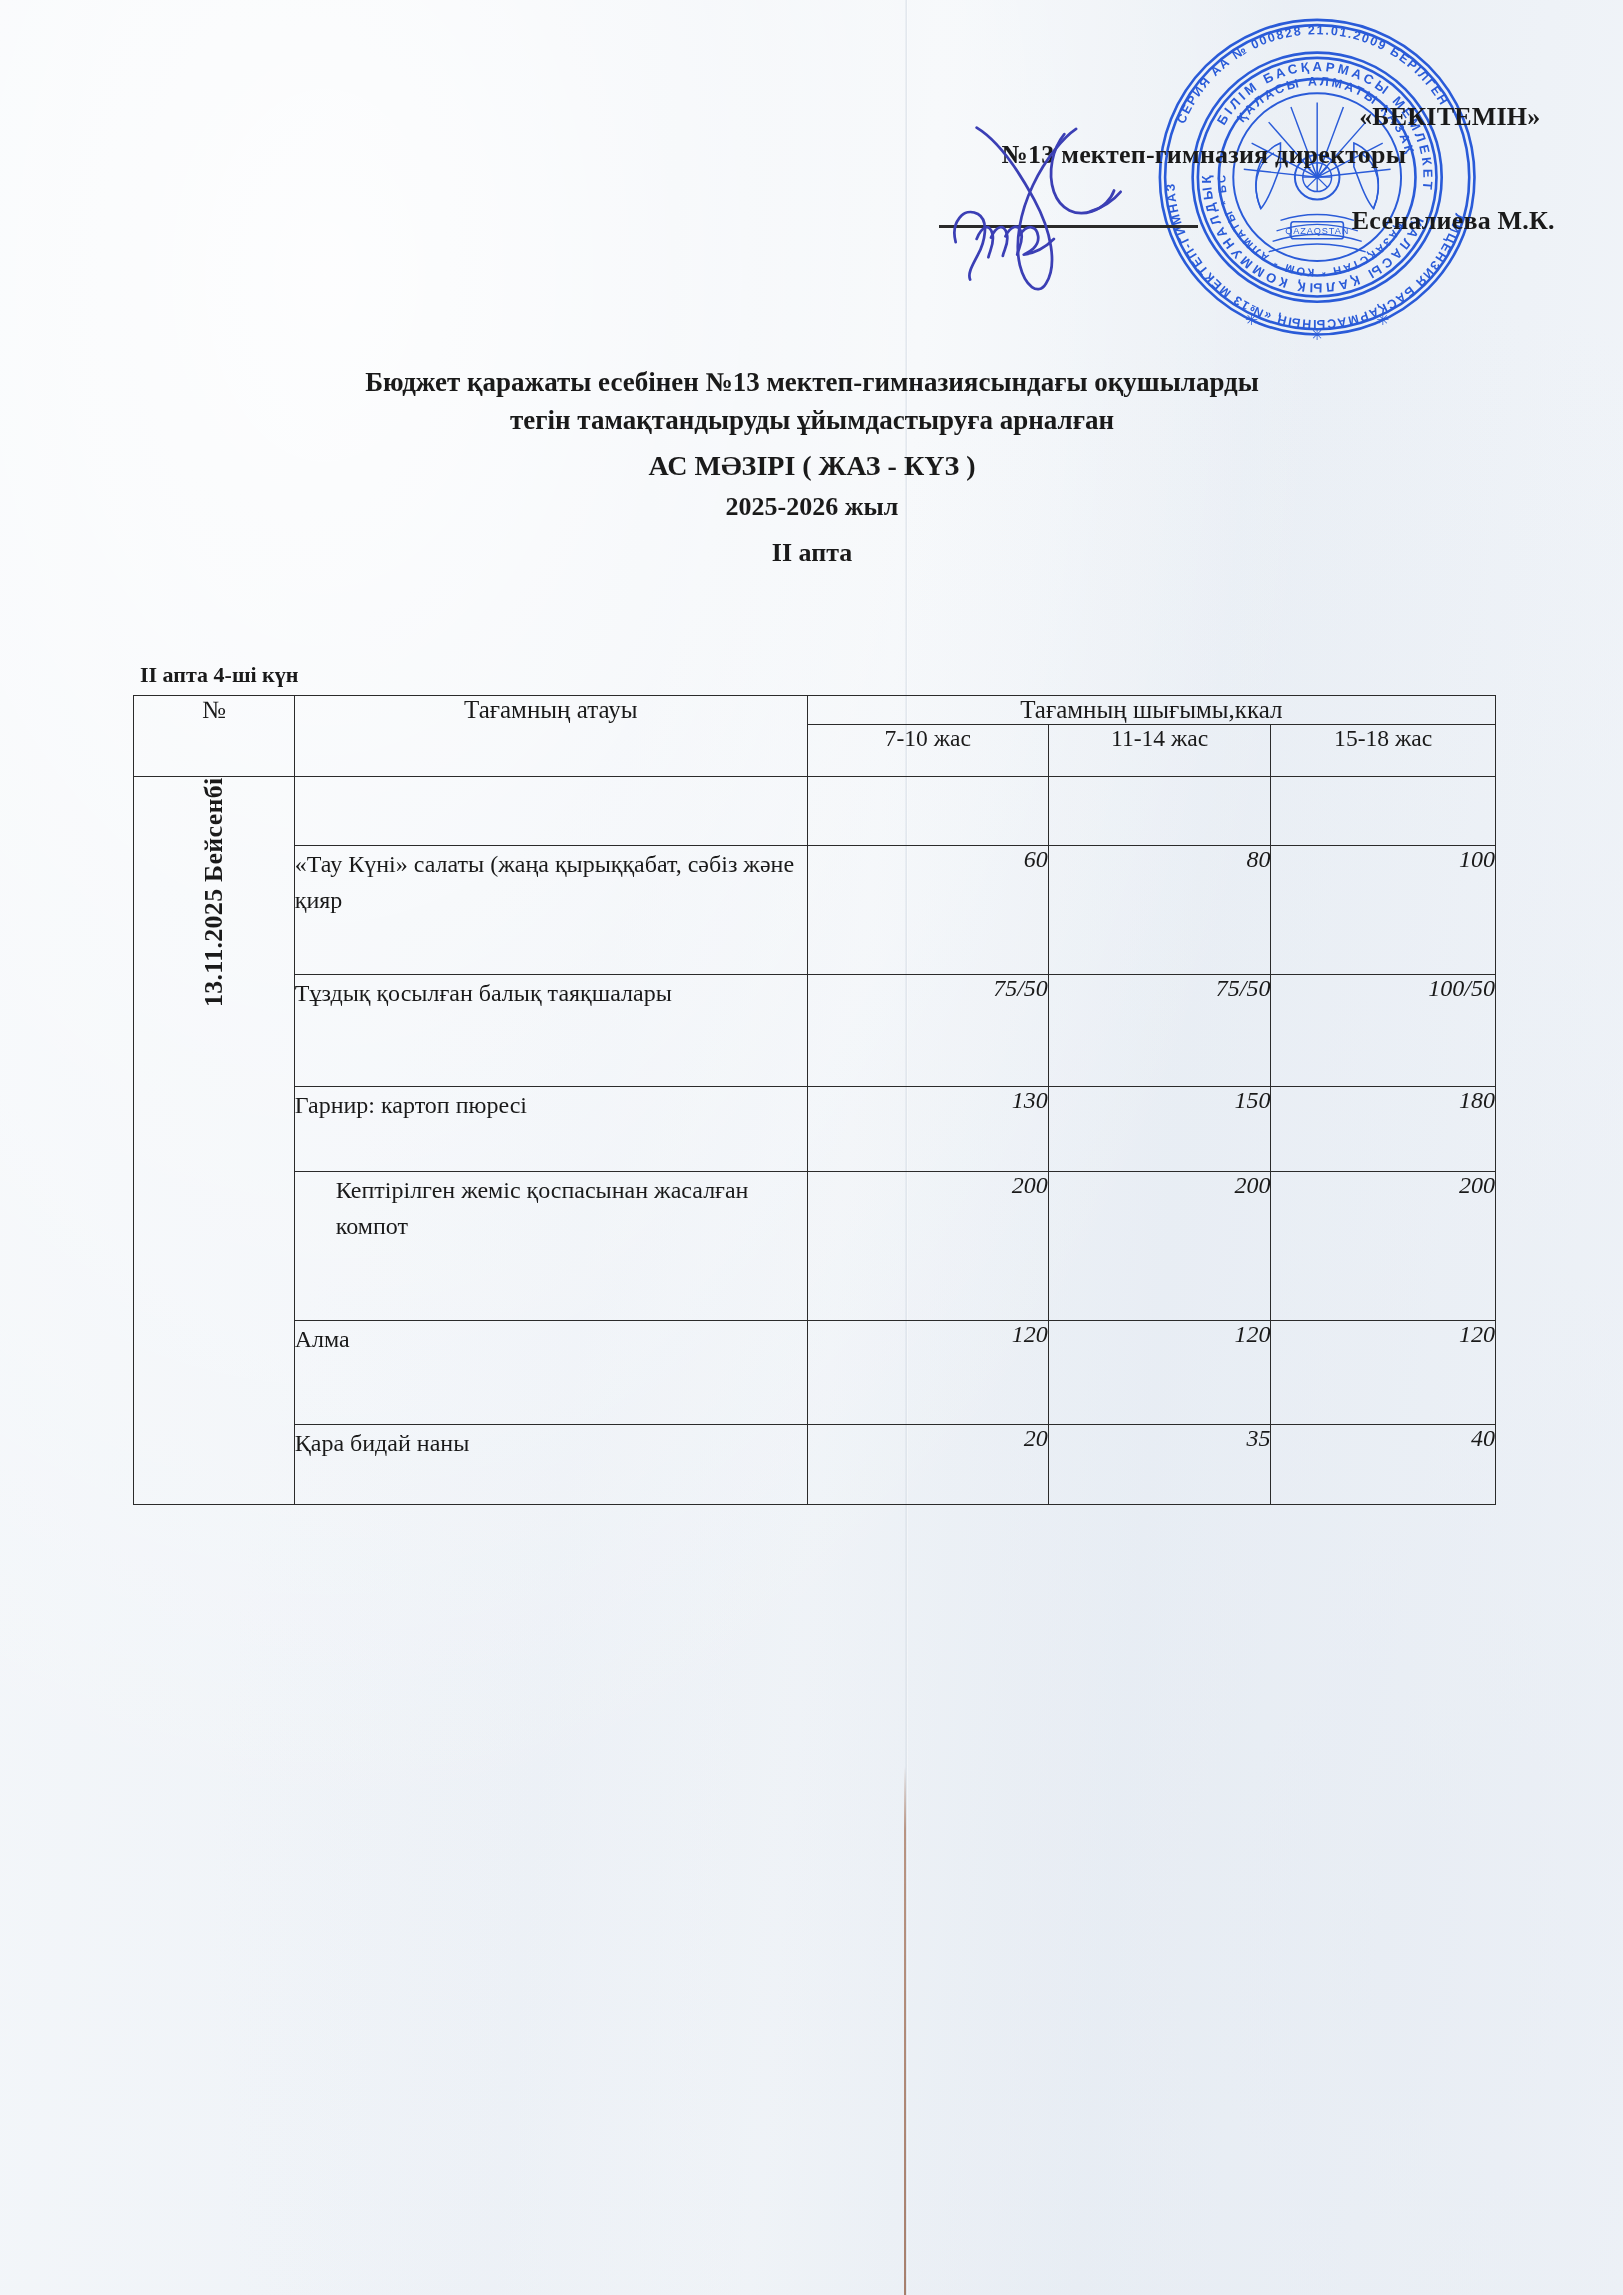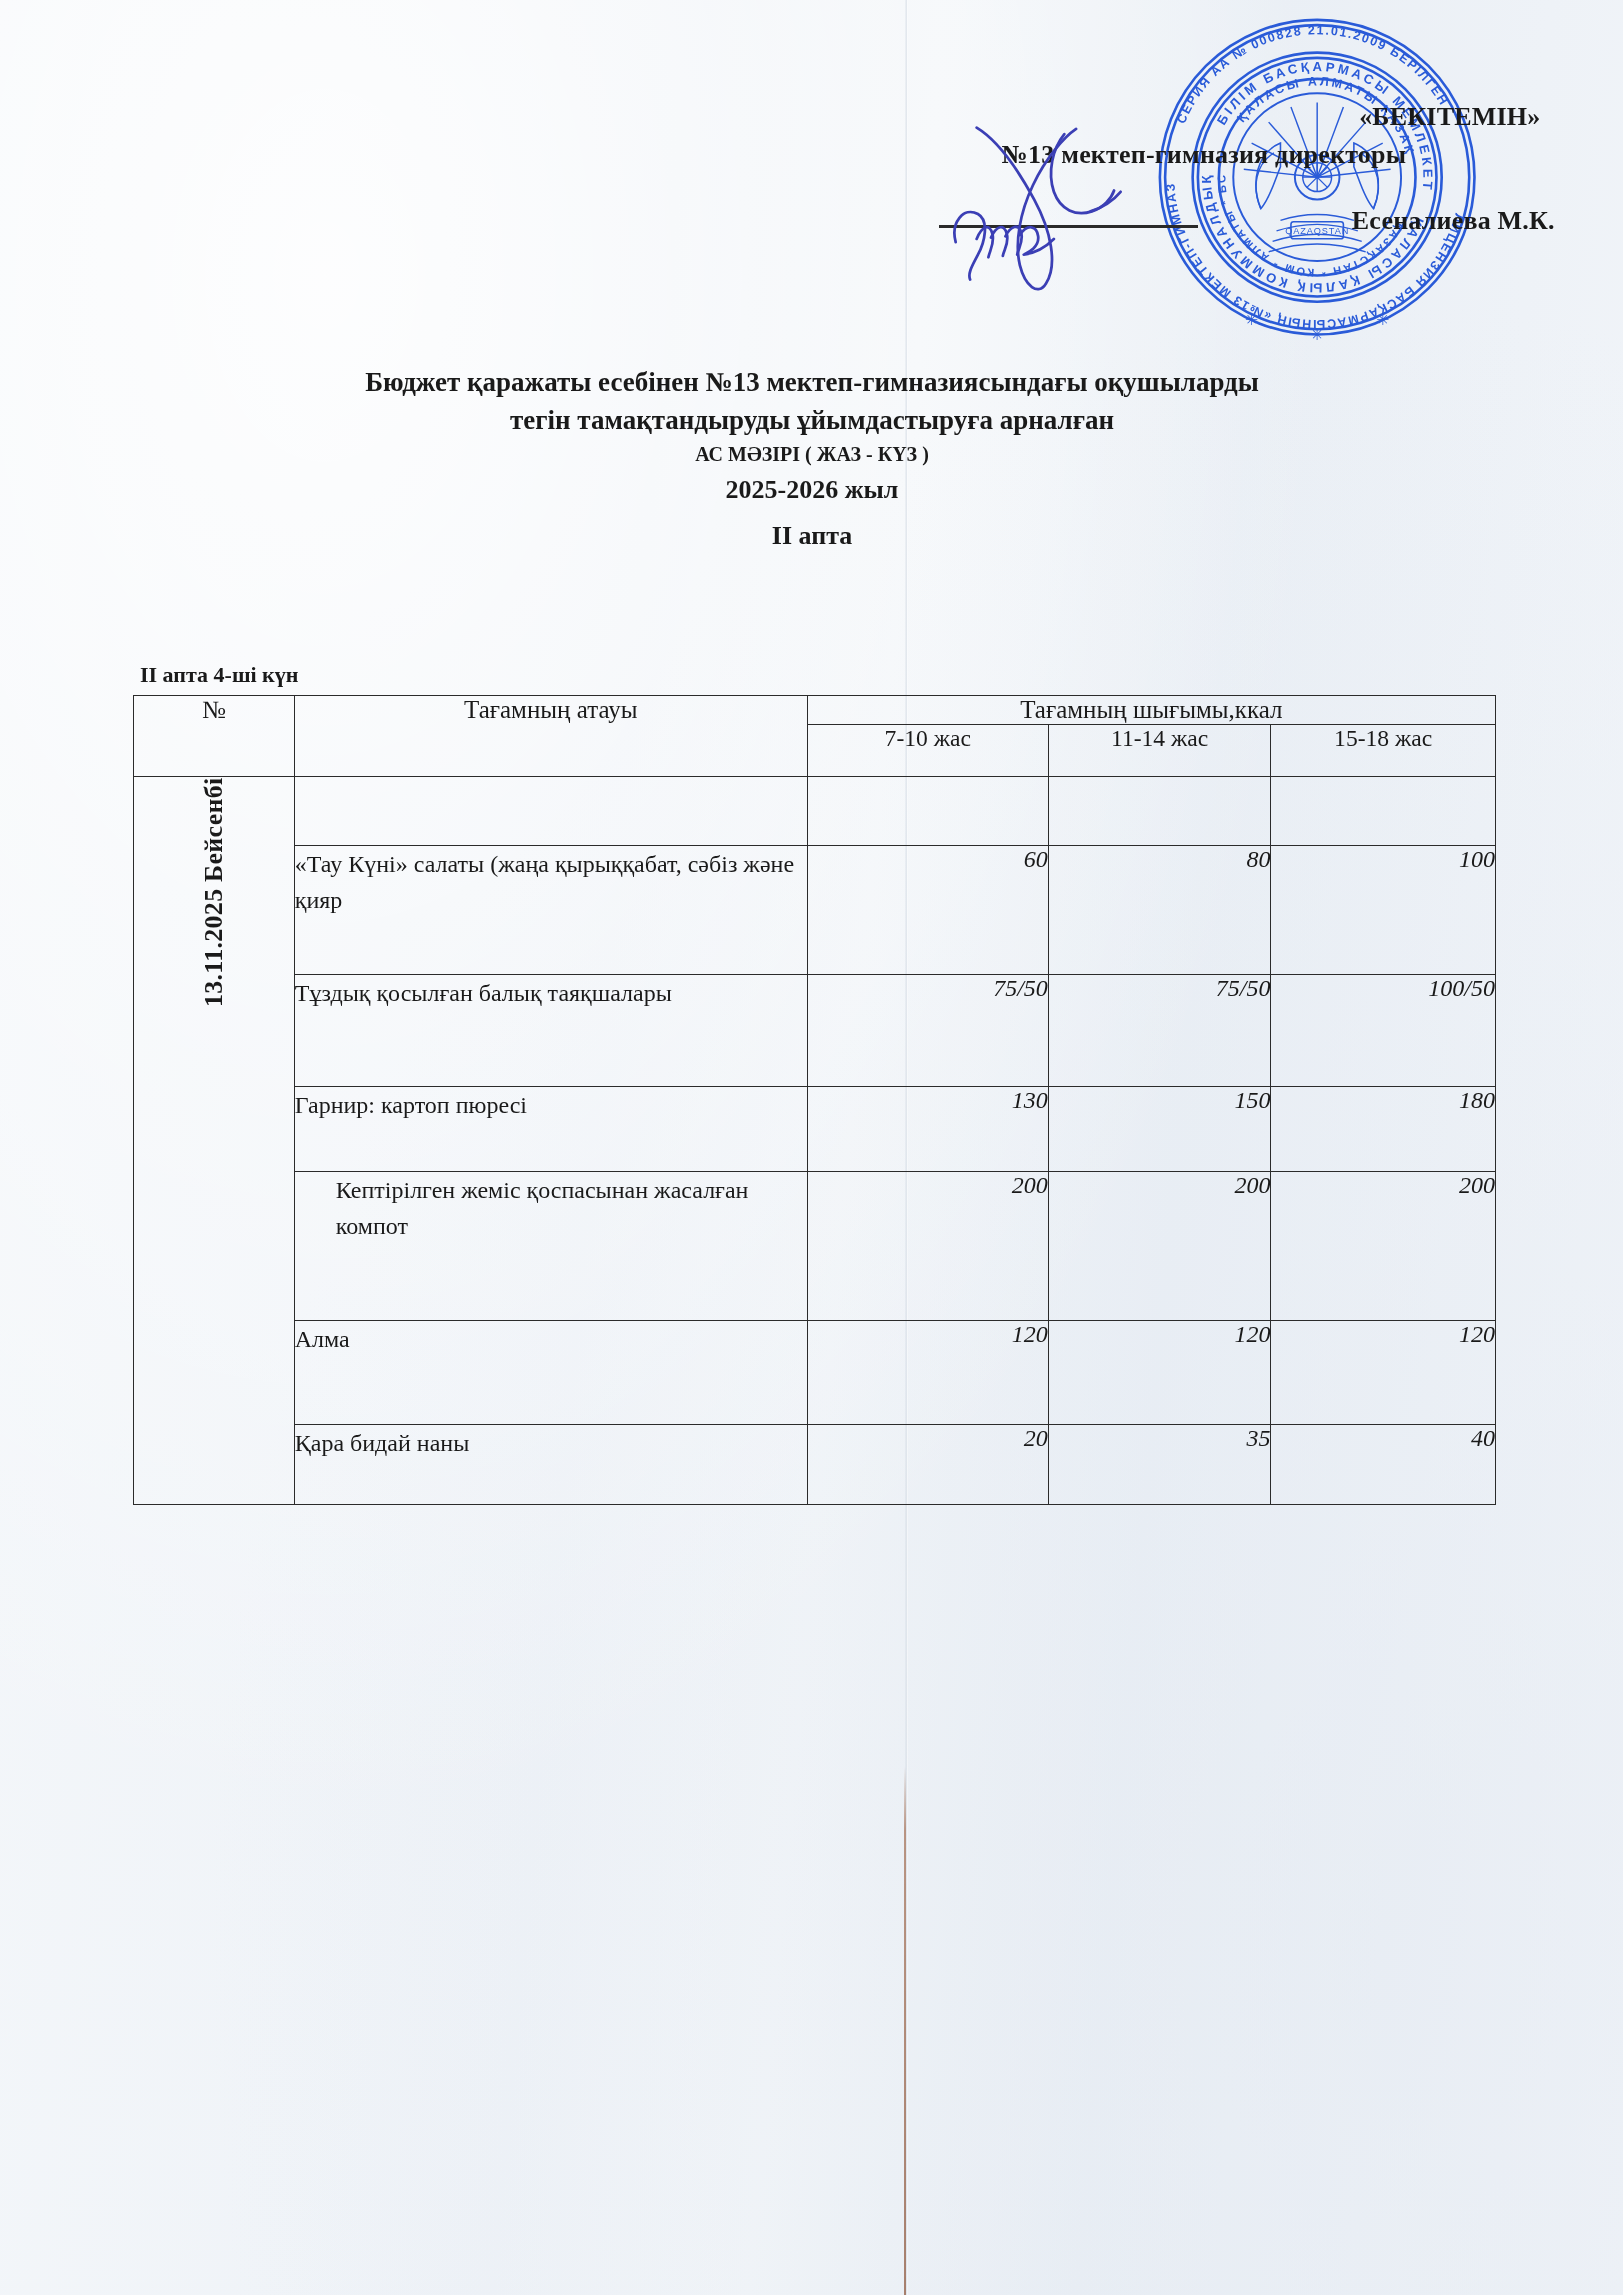--- a/index.html
+++ b/index.html
@@ -61,21 +61,21 @@
 
   
   .title{
     position:absolute;left:0;right:0;top:363px;
     text-align:center;
     font-weight:bold;
     font-size:27px;line-height:1.42;
     z-index:5;
   }
   .title .t1,.title .t2{display:block;}
-  .title .t3{display:block;margin-top:0;font-size:20px;}
+  .title .t3{display:block;margin-top:6px;font-size:28px;}
   .title .t4{display:block;margin-top:3.9px;font-size:26px;}
   .title .t5{display:block;margin-top:9px;font-size:26px;}
 
   
   .daycap{
     position:absolute;left:140px;top:662px;
     font-weight:bold;font-size:22px;
     z-index:5;
   }
 

